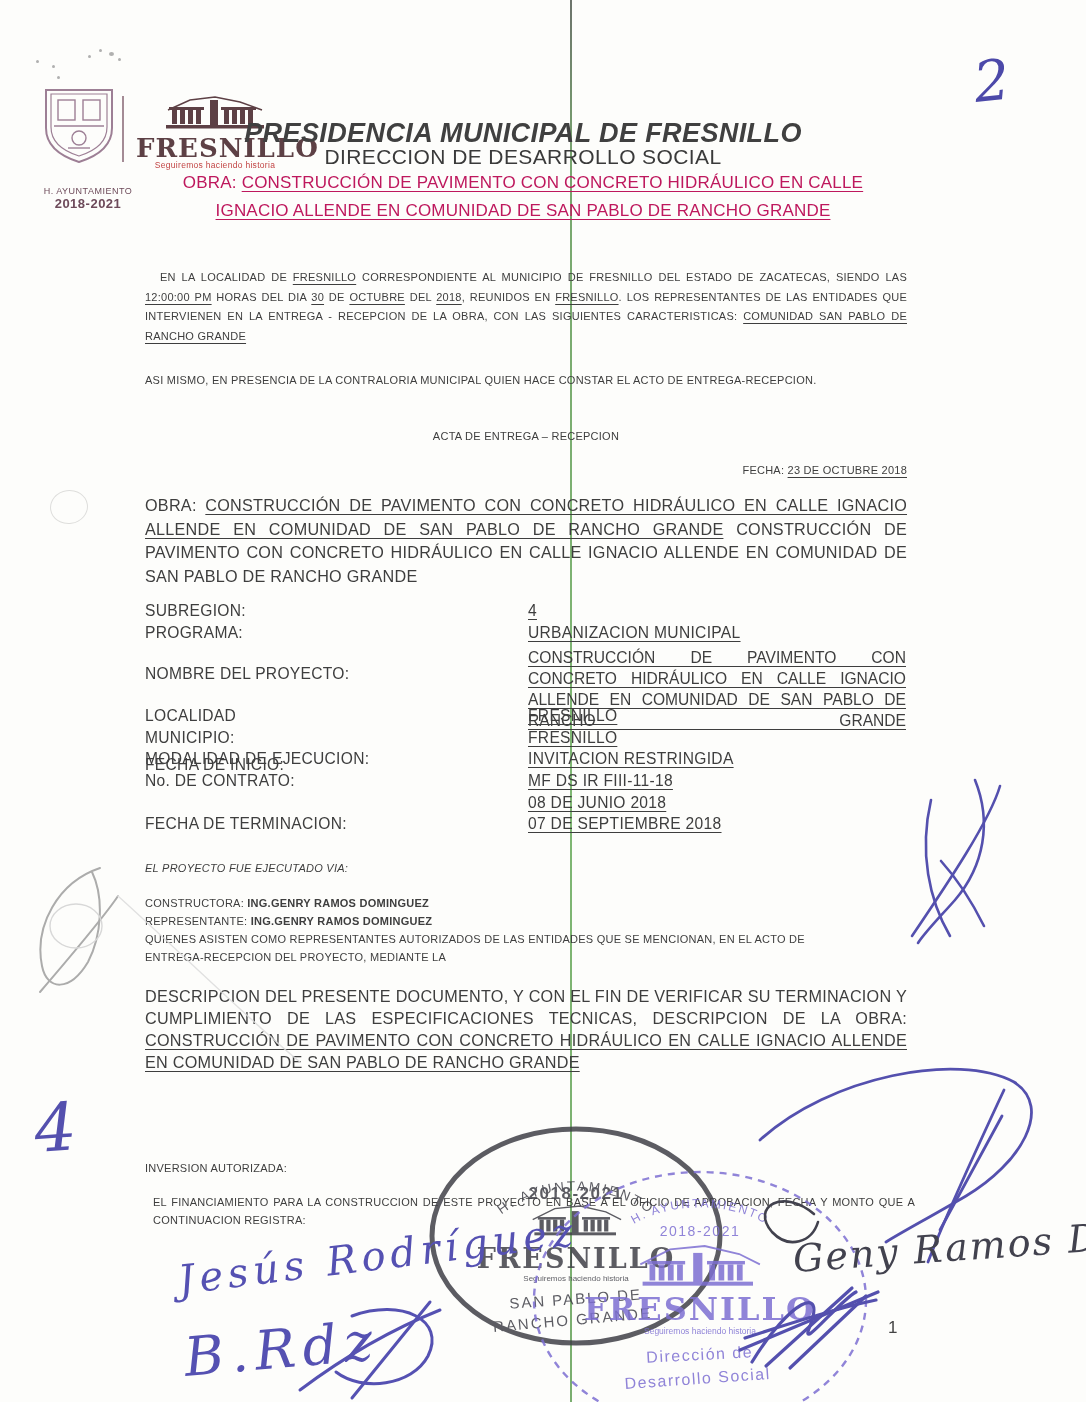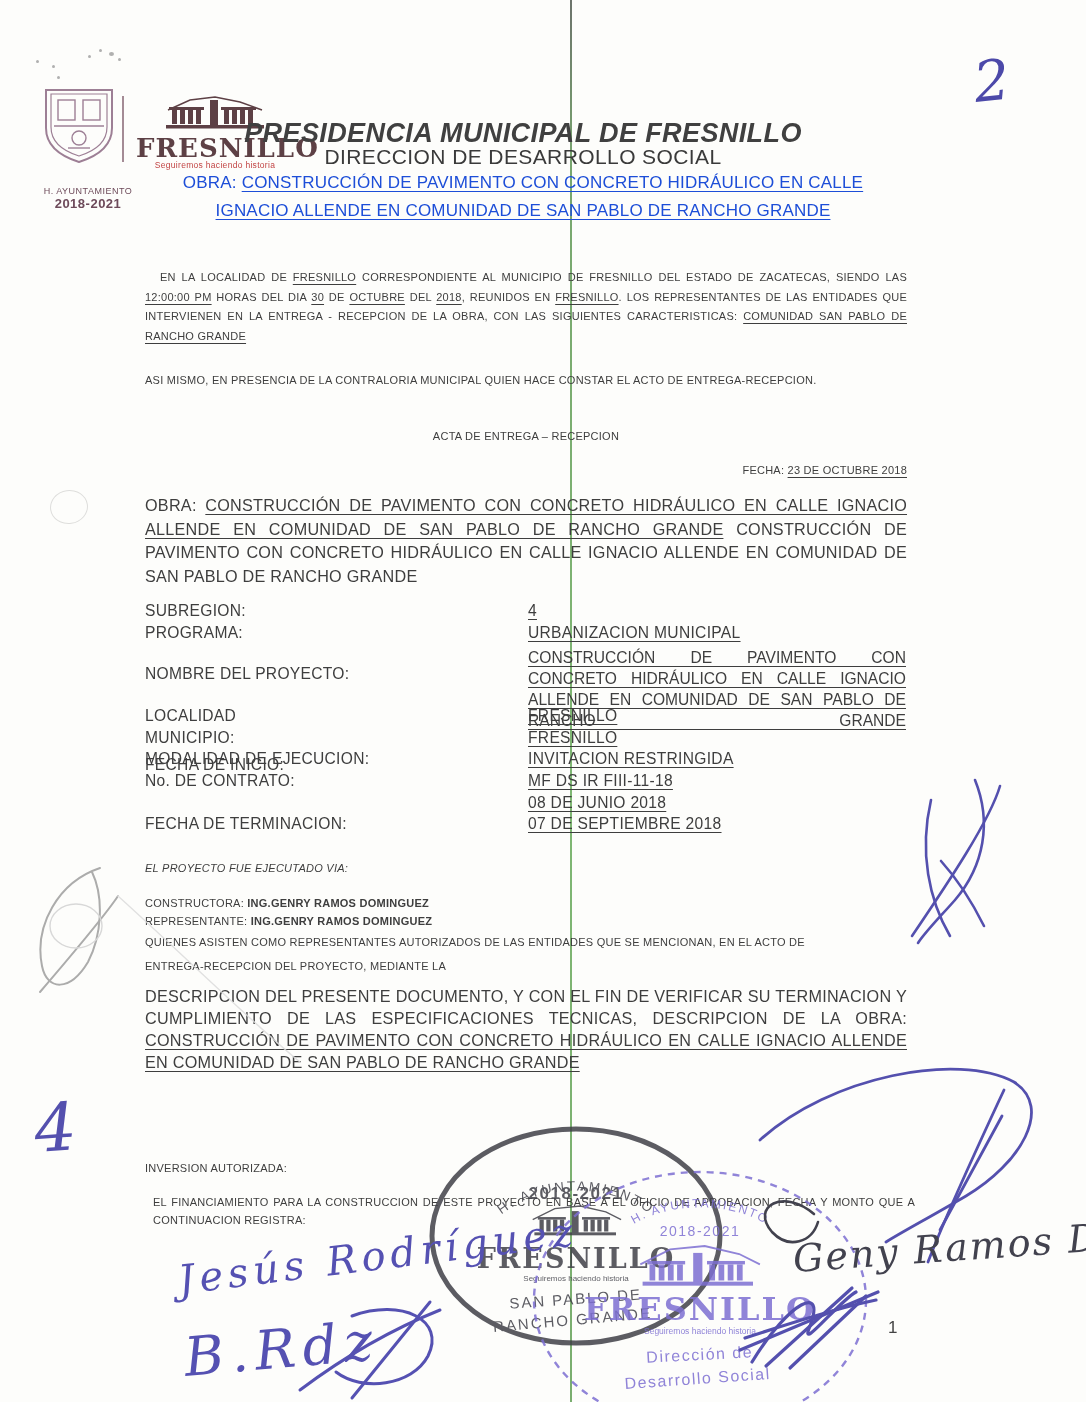--- a/index.html
+++ b/index.html
@@ -12,21 +12,21 @@
   .scanline{position:absolute;left:570px;top:0;width:2px;height:1402px;
     background:linear-gradient(#3d463c 0%,#4c8a40 12%,#55a046 55%,#4e9340 100%);opacity:.75;}
   
   .faint-circle{position:absolute;left:50px;top:490px;width:36px;height:32px;
     border:1.6px solid #dededc;border-radius:50%;transform:rotate(-8deg);}
   .speck{position:absolute;width:3px;height:3px;background:#8f8f8f;border-radius:50%;opacity:.7;}
   
   .head-center{position:absolute;left:142px;width:762px;text-align:center;}
   .t1{font-size:27px;font-weight:bold;letter-spacing:.4px;color:#404040;font-style:italic;}
   .t2{font-size:21px;font-weight:normal;letter-spacing:.4px;color:#3a3a3a;}
-  .obra-head{font-size:17px;letter-spacing:.2px;color:#1d4ed8;}
+  .obra-head{font-size:17px;letter-spacing:.2px;color:#be185d;}
   .u{text-decoration:underline;text-underline-offset:3px;text-decoration-thickness:1.3px;}
   
   .para{position:absolute;left:145px;width:762px;font-size:11px;line-height:19.6px;
     letter-spacing:.25px;color:#3e3e3e;}
   .j{text-align:justify;}
   .ind{display:inline-block;width:15px;}
   .wide{font-size:16.2px;line-height:23.5px;}
   .center{text-align:center;}
   .right{text-align:right;}
   .fieldlabel{position:absolute;left:145px;font-size:15.6px;letter-spacing:.3px;color:#3e3e3e;white-space:nowrap;}
@@ -133,21 +133,21 @@
 
   <div class="fieldlabel" style="top:756px;">FECHA DE INICIO:</div>
   <div class="fieldvalue u" style="top:794px;">08 DE JUNIO 2018</div>
 
   <div class="fieldlabel" style="top:815px;">FECHA DE TERMINACION:</div>
   <div class="fieldvalue u" style="top:815px;">07 DE SEPTIEMBRE 2018</div>
 
   <div class="para" style="top:859px;font-style:italic;">EL PROYECTO FUE EJECUTADO VIA:</div>
   <div class="para" style="top:894px;"><span>CONSTRUCTORA: </span><span class="bold">ING.GENRY RAMOS DOMINGUEZ</span></div>
   <div class="para" style="top:912px;"><span>REPRESENTANTE: </span><span class="bold">ING.GENRY RAMOS DOMINGUEZ</span></div>
-  <div class="para" style="top:930px;width:710px;line-height:24px;"> QUIENES ASISTEN COMO REPRESENTANTES AUTORIZADOS DE LAS ENTIDADES QUE SE MENCIONAN, EN EL ACTO DE ENTREGA-RECEPCION DEL PROYECTO, MEDIANTE LA</div>
+  <div class="para" style="top:930px;width:710px;line-height:18px;"> QUIENES ASISTEN COMO REPRESENTANTES AUTORIZADOS DE LAS ENTIDADES QUE SE MENCIONAN, EN EL ACTO DE ENTREGA-RECEPCION DEL PROYECTO, MEDIANTE LA</div>
 
   <p class="para j wide" style="top:985px;margin:0;line-height:22px;"><span>DESCRIPCION DEL PRESENTE DOCUMENTO, Y CON EL FIN DE VERIFICAR SU TERMINACION Y CUMPLIMIENTO DE LAS ESPECIFICACIONES TECNICAS, DESCRIPCION DE LA OBRA: </span><span class="u">CONSTRUCCIÓN DE PAVIMENTO CON CONCRETO HIDRÁULICO EN CALLE IGNACIO ALLENDE EN COMUNIDAD DE SAN PABLO DE RANCHO GRANDE</span></p>
 
   <div class="para" style="top:1159px;">INVERSION AUTORIZADA:</div>
   <p class="para j" style="top:1185px;margin:8px;line-height:18px;">EL FINANCIAMIENTO PARA LA CONSTRUCCION DE ESTE PROYECTO EN BASE A EL OFICIO DE APROBACION, FECHA Y MONTO QUE A CONTINUACION REGISTRA:</p>
 
   <div class="pagenum">1</div>
 
   <div class="abs" style="left:425px;top:1122px;">
     <svg width="302" height="232" viewBox="0 0 302 232" style="opacity:.84;">

